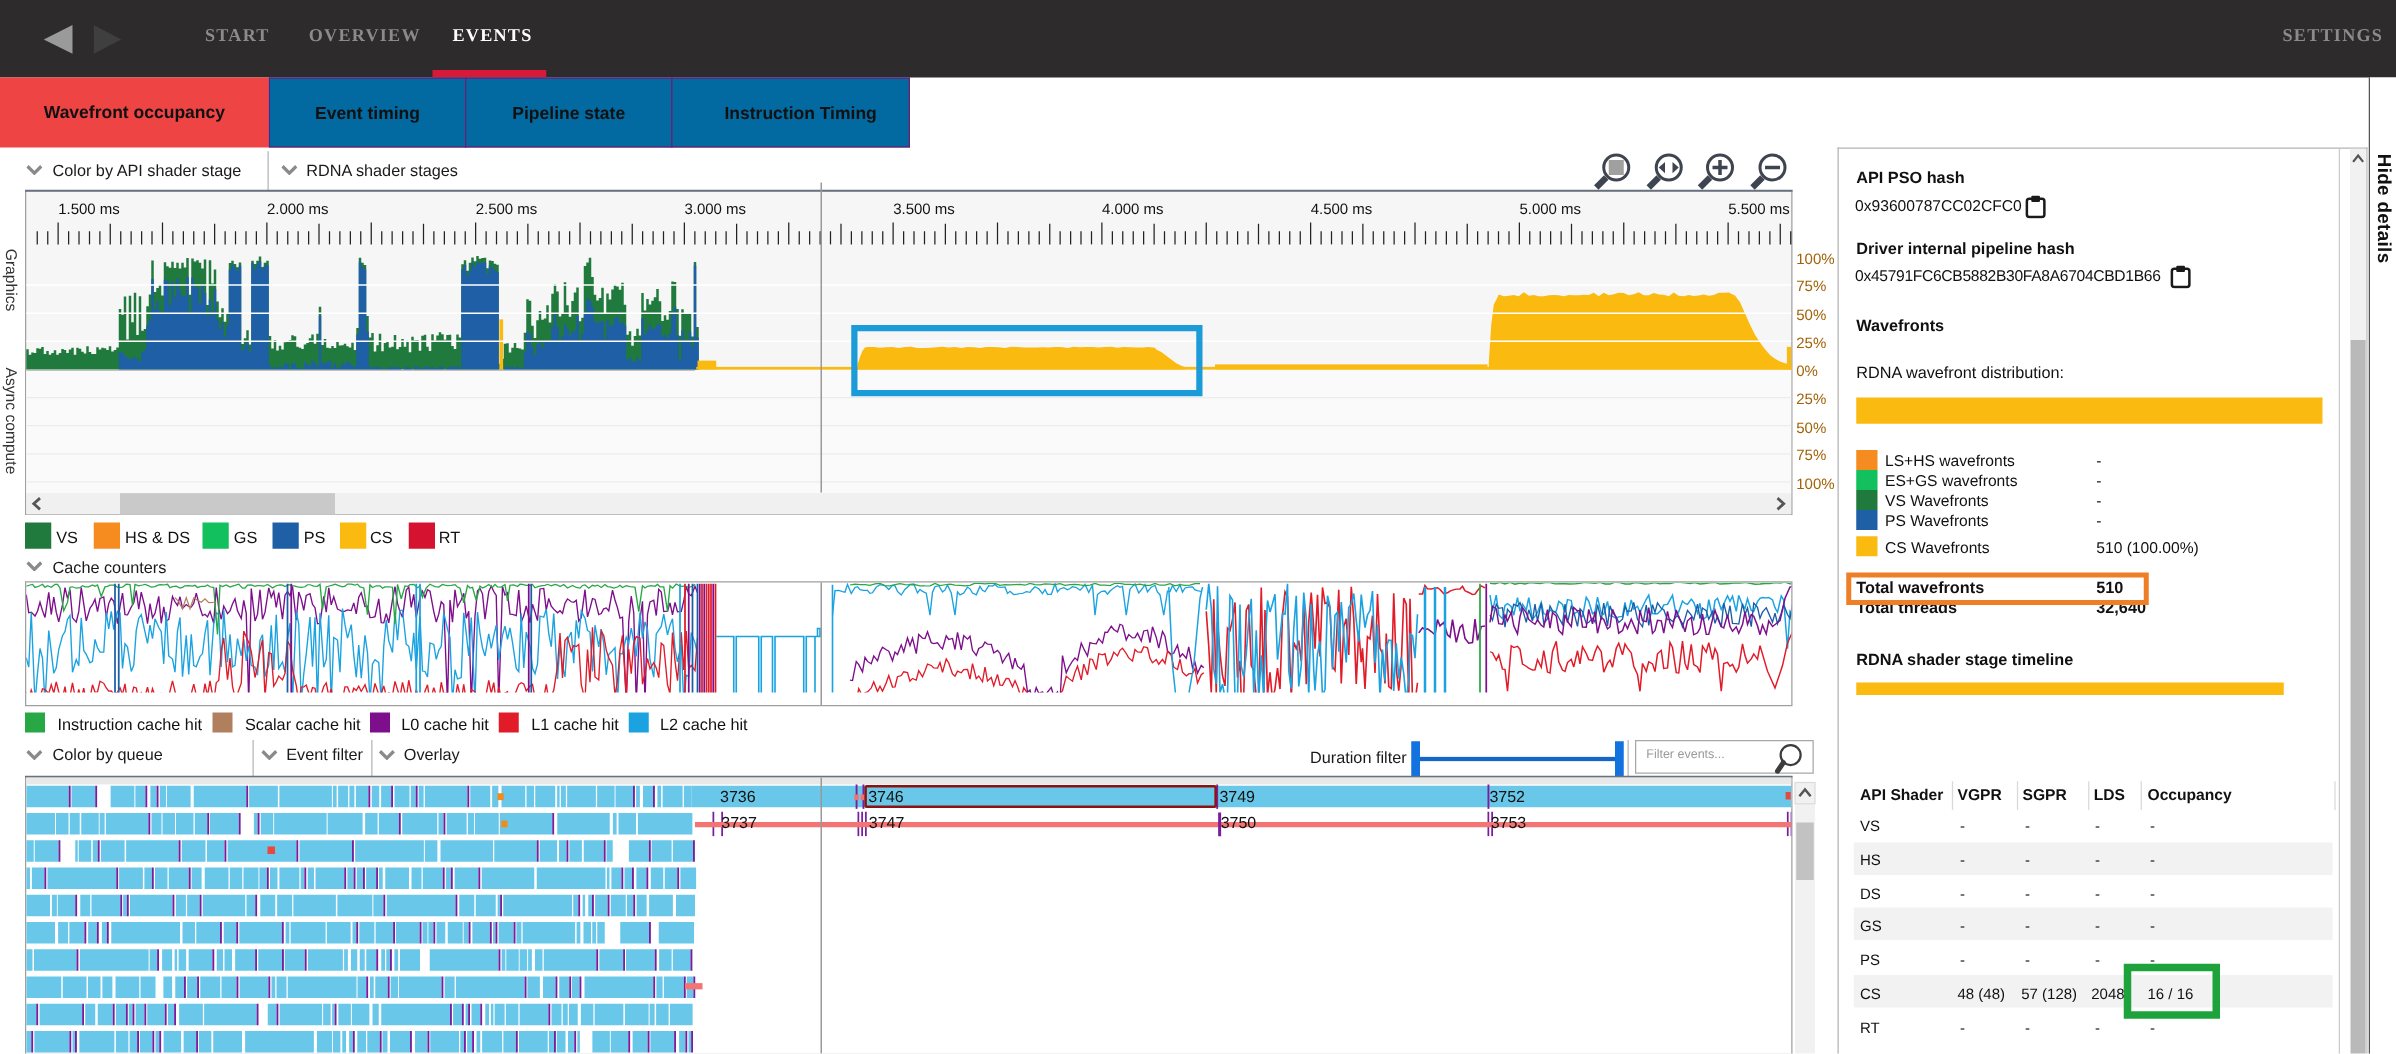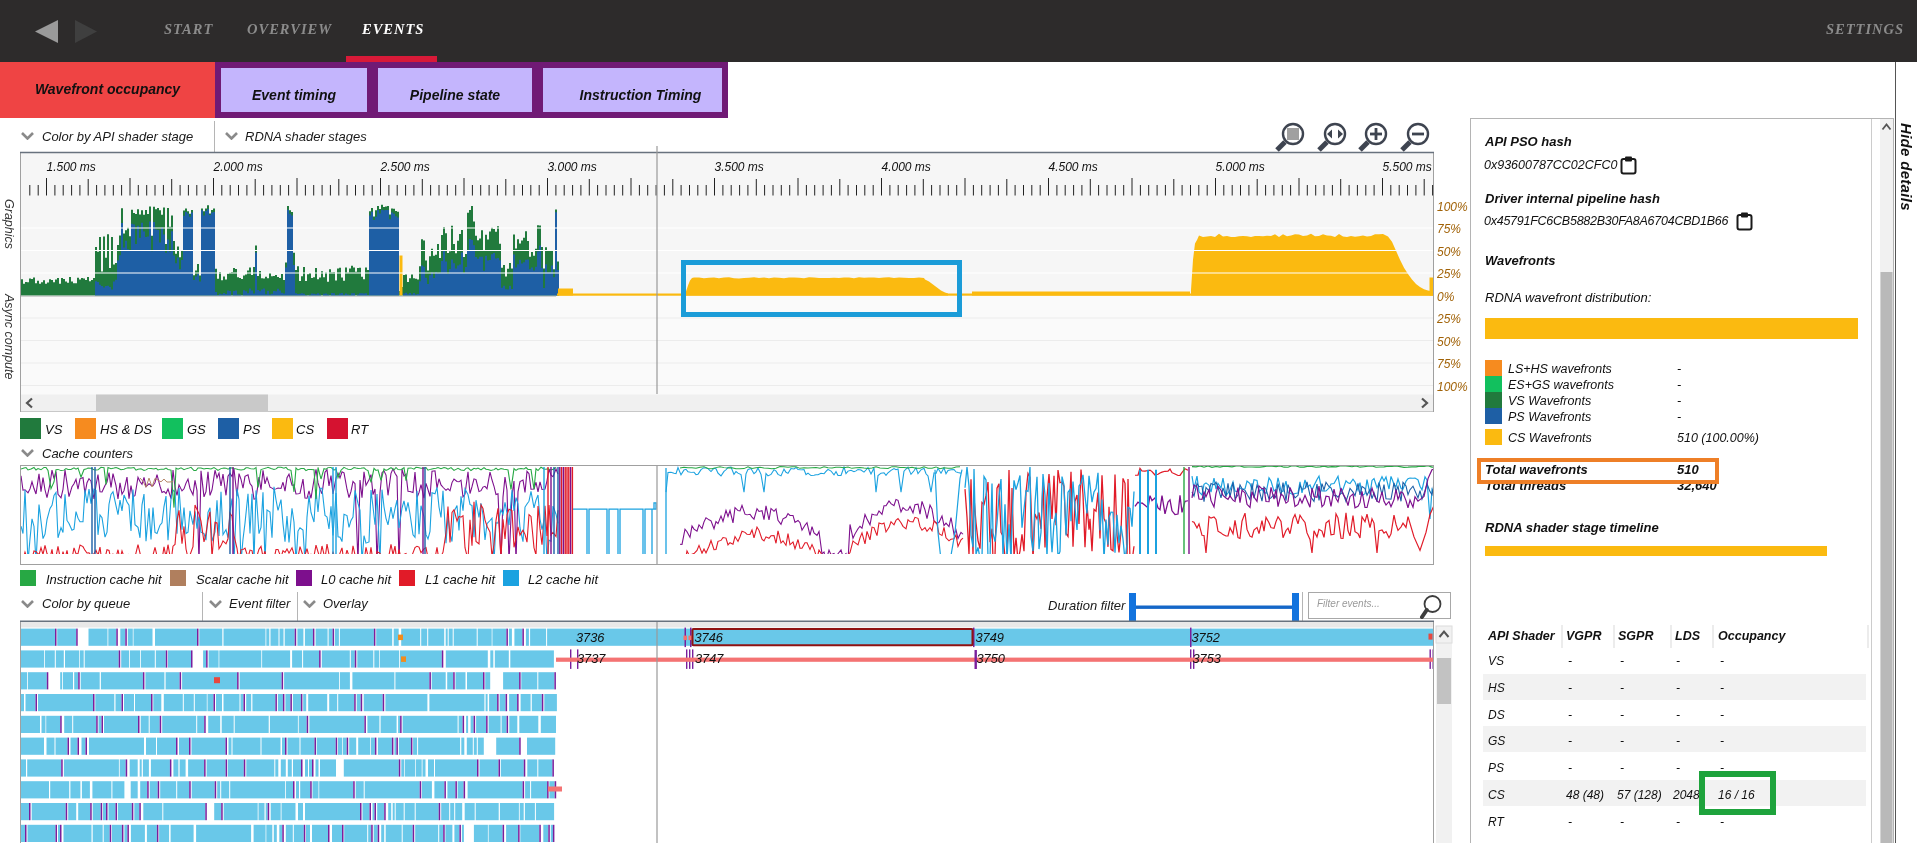--- a/index.html
+++ b/index.html
@@ -1,25 +1,25 @@
 <!DOCTYPE html>
 <html><head>
 <meta charset="utf-8">
 <style>
 * { margin:0; padding:0; box-sizing:border-box; }
 html,body { width:1917px; height:843px; background:#fff; font-family:"Liberation Sans",sans-serif; overflow:hidden; }
-#page { position:relative; width:1917px; height:843px;font-style:italic; }
+#page { position:relative; width:1917px; height:843px; }
 .abs { position:absolute; }
 
 #nav { position:absolute; left:0; top:0; width:1917px; height:62px; background:#2d2b2b; }
 .navlab { position:absolute; top:21px; font-family:"Liberation Serif",serif; font-weight:bold; font-size:14.5px; letter-spacing:1px; color:#8b8b8b; }
 #nav .evt { color:#fff; }
 #redbar { position:absolute; left:346px; top:56px; width:91px; height:6px; background:#d81a38; }
 
-.tab { position:absolute; top:62px; height:56px; background:#c4b5fd; border:6px solid #701a75; color:#111; font-weight:bold; font-size:14px; text-align:center; line-height:54px; }
+.tab { position:absolute; top:62px; height:56px; background:#0369a1; border:1px solid #701a75; color:#111; font-weight:bold; font-size:14px; text-align:center; line-height:54px; }
 .tab.active { background:#ef4444; border:none; }
 
 .ctltext { position:absolute; font-size:13px; color:#1a1a1a; }
 .vsep { position:absolute; width:1px; background:#b5b5b5; }
 .chev { position:absolute; width:13px; height:8px; }
 
 svg text { font-family:"Liberation Sans",sans-serif; }
 .rot { position:absolute; writing-mode:vertical-rl; font-size:12.5px; color:#333; }
 .pct { position:absolute; left:1437px; font-size:12px; color:#a16207; }
 

